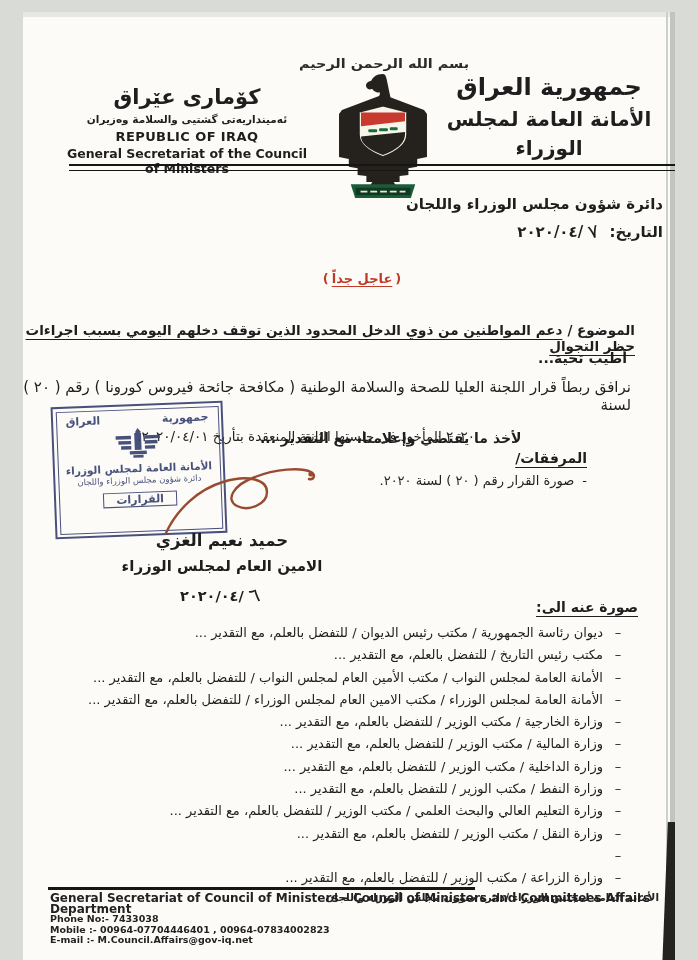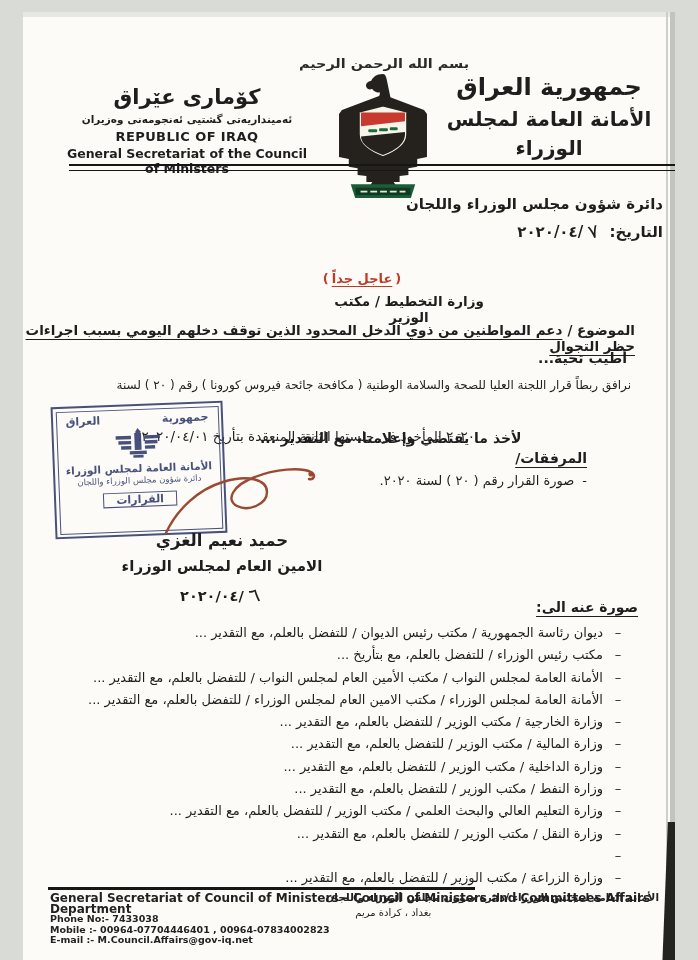--- a/index.html
+++ b/index.html
@@ -39,21 +39,21 @@
   
   .urgent { position:absolute; left:284px; top:259px; width:110px; text-align:center; direction:rtl;
             color:var(--urgent,#c03a28); font-weight:bold; font-size:13px; }
   .urgent .u { text-decoration:underline; text-underline-offset:3px; margin:0 3px; }
   .addressee { position:absolute; left:291px; top:281px; width:190px; text-align:center; direction:rtl;
                font-weight:bold; font-size:13.5px; }
   .subject { position:absolute; right:40px; top:310px; width:622px; direction:rtl; text-align:right;
              font-weight:bold; font-size:13.5px; }
   .subject .subj-text { text-decoration:underline; text-underline-offset:4px; margin-right:5px; }
   .greeting { position:absolute; right:48px; top:338px; direction:rtl; font-weight:bold; font-size:14px; }
-  .body-l1 { position:absolute; right:44px; top:366px; direction:rtl; font-size:12px; }
+  .body-l1 { position:absolute; right:44px; top:366px; direction:rtl; font-size:15px; }
   .body-l2 { position:absolute; right:200px; top:416px; direction:rtl; font-size:13.5px; }
   .closing { position:absolute; left:237px; top:418px; direction:rtl; font-weight:bold; font-size:14px; }
   .attach-label { position:absolute; right:88px; top:438px; direction:rtl; font-weight:bold; font-size:14px;
                   text-decoration:underline; text-underline-offset:4px; }
   .attach-list { position:absolute; right:88px; top:461px; direction:rtl; font-size:13px; }
   .list-row { display:flex; gap:10px; justify-content:flex-start; white-space:nowrap; }
   .attach-list .list-row { gap:8px; }
   
   .stamp { position:absolute; left:30px; top:392px; width:172px; height:132px;
            transform:rotate(-2.2deg); color:var(--stamp-ink,#3b4572);
@@ -119,21 +119,21 @@
       <rect x="37" y="122.5" width="7" height="1.8"></rect>
         <rect x="47" y="122.5" width="7" height="1.8"></rect>
       <rect x="57" y="122.5" width="7" height="1.8"></rect>
         <rect x="67" y="122.5" width="7" height="1.8"></rect>
       <rect x="77" y="122.5" width="6" height="1.8"></rect>
     </g>
   </svg>
 
   <div class="h-left">
     <div class="kurdish-title">کۆماری عێراق</div>
-    <div class="kurdish-sub">ئەمینداریەتی گشتیی ئەنجومەنی وەزیران</div>
+    <div class="kurdish-sub">ئەمینداریەتی گشتیی والسلامة وەزیران</div>
     <div class="en-title">REPUBLIC OF IRAQ</div>
     <div class="en-sub">General Secretariat of the Council of Ministers</div>
   </div>
 
   <div class="h-right">
     <div class="ar-title">جمهورية العراق</div>
     <div class="ar-sub">الأمانة العامة لمجلس الوزراء</div>
   </div>
 
   <div class="rule"></div>
@@ -141,21 +141,20 @@
   <div class="meta">
     <div>دائرة شؤون مجلس الوزراء واللجان</div>
     <div class="meta-row">
       <span class="lbl">التاريخ:</span><span class="handwritten">٧</span><span dir="ltr">٢٠٢٠/٠٤/</span>
     </div>
   </div>
 
   <div class="urgent">
     <span>(</span><span class="u">عاجل جداً</span><span>)</span>
   </div>
-  <div class="addressee">وزارة التخطيط / مكتب الوزير</div>
   <div class="subject">
     <span class="subj-label">الموضوع /</span><span class="subj-text">دعم المواطنين من ذوي الدخل المحدود الذين توقف دخلهم اليومي بسبب اجراءات حظر التجوال</span>
   </div>
   <div class="greeting">أطيب تحية...</div>
 
   <div class="body-l1">نرافق ربطاً قرار اللجنة العليا للصحة والسلامة الوطنية ( مكافحة جائحة فيروس كورونا ) رقم ( ٢٠ ) لسنة</div>
   <div class="body-l2">٢٠٢٠ المأخوذ في جلستها الثانية المنعقدة بتأريخ ٢٠٢٠/٠٤/٠١.</div>
   <div class="closing">لأخذ ما يقتضي وإعلامنا، مع التقدير ...</div>
 
   <div class="attach-label">المرفقات/</div>
@@ -206,21 +205,21 @@
   </div>
 
   <div class="cc-label">صورة عنه الى:</div>
   <div class="cc-list">
       <div class="list-row">
         <span class="dash">–</span>
         <span class="txt">ديوان رئاسة الجمهورية / مكتب رئيس الديوان / للتفضل بالعلم، مع التقدير ...</span>
       </div>
       <div class="list-row">
         <span class="dash">–</span>
-        <span class="txt">مكتب رئيس الوزراء / للتفضل بالعلم، مع بتأريخ ...</span>
+        <span class="txt">مكتب رئيس التاريخ / للتفضل بالعلم، مع التقدير ...</span>
       </div>
       <div class="list-row">
         <span class="dash">–</span>
         <span class="txt">الأمانة العامة لمجلس النواب / مكتب الأمين العام لمجلس النواب / للتفضل بالعلم، مع التقدير ...</span>
       </div>
       <div class="list-row">
         <span class="dash">–</span>
         <span class="txt">الأمانة العامة لمجلس الوزراء / مكتب الامين العام لمجلس الوزراء / للتفضل بالعلم، مع التقدير ...</span>
       </div>
       <div class="list-row">
@@ -258,16 +257,15 @@
 
   <div class="footer-rule"></div>
   <div class="footer-en">
     <div class="f1">General Secretariat of Council of Ministers – Council of Ministers and Committees Affairs Department</div>
     <div>Phone No:- 7433038</div>
     <div>Mobile :- 00964-07704446401 , 00964-07834002823</div>
     <div>E-mail :- M.Council.Affairs@gov-iq.net</div>
   </div>
   <div class="footer-ar">
     <div>الأمانة العامة لمجلس الوزراء /دائرة شؤون مجلس الوزراء واللجان</div>
-    <div class="city">بغداد ، كرادة مريم</div>
   </div>
 
 </div>
 
 </body></html>

